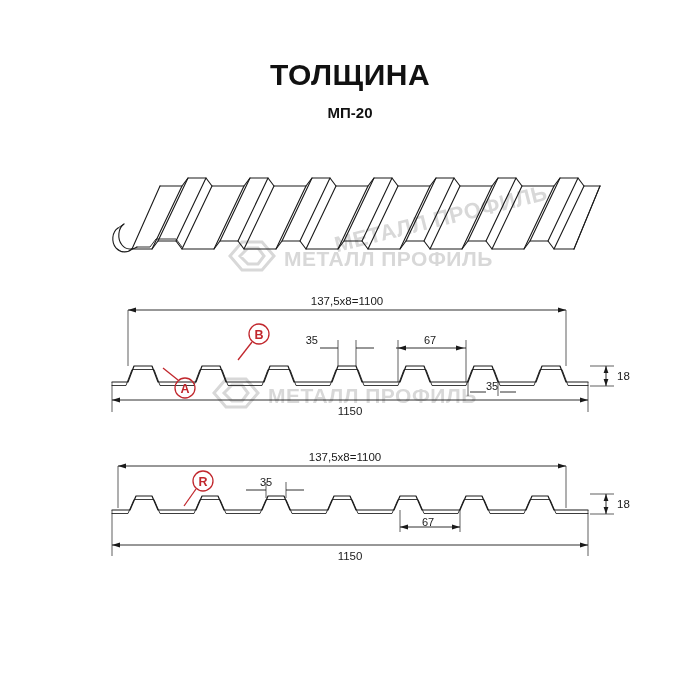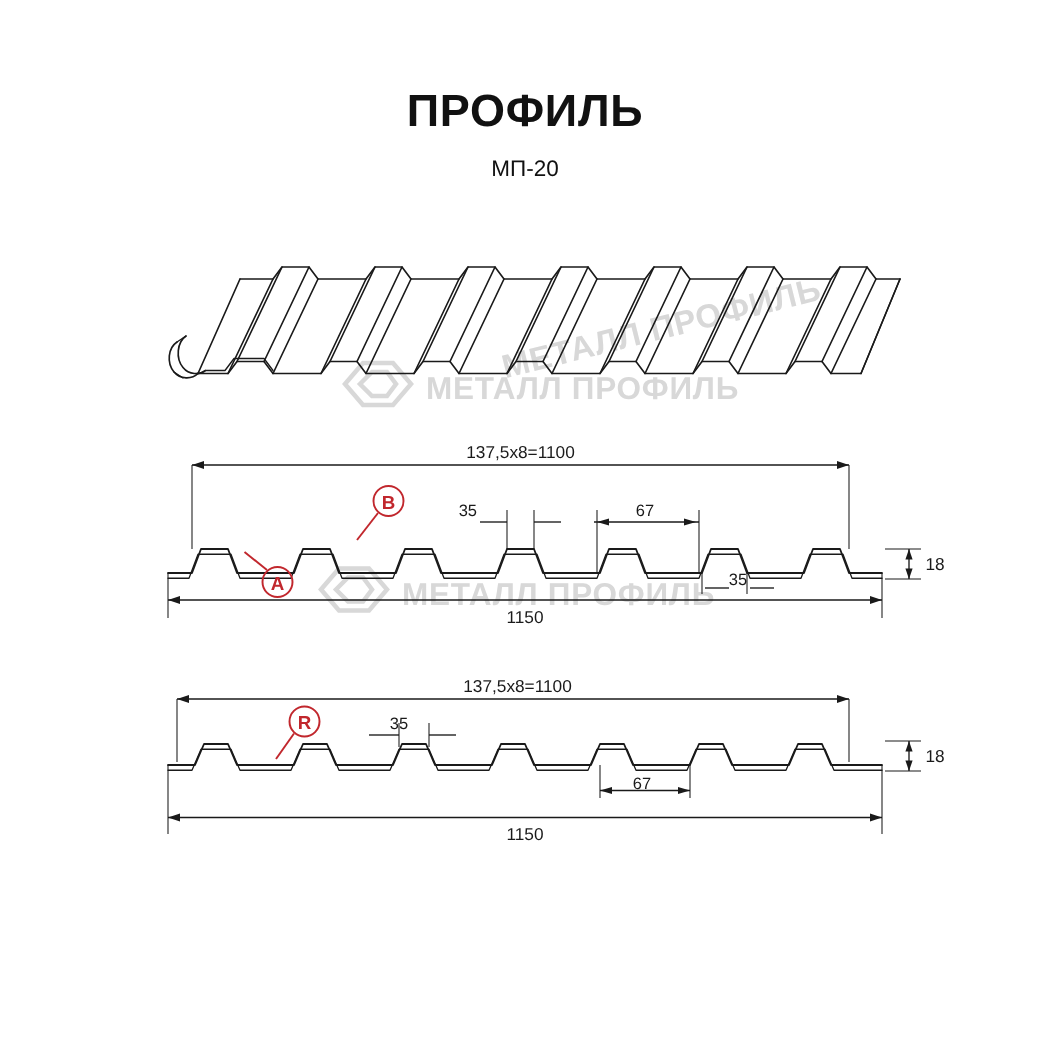--- a/index.html
+++ b/index.html
@@ -31,21 +31,21 @@
     letter-spacing: 0.5px;
     color: #111;
   }
   .subtitle {
     position: absolute;
     top: 104px;
     left: 0;
     width: 700px;
     text-align: center;
     font-size: 15px;
-    font-weight: normal;
+    font-weight: bold;
     color: #111;
   }
   .footer {
     position: absolute;
     top: 618px;
     left: 0;
     width: 700px;
     text-align: center;
     font-size: 14.5px;
     font-weight: bold;
@@ -61,21 +61,21 @@
     font-family: "Liberation Sans", sans-serif;
     font-weight: bold;
     fill: #d8d8d8;
   }
 </style>
 </head>
 <body>
 
 <div class="page">
 
-  <div class="title">ПРОФИЛЬ</div>
+  <div class="title">ТОЛЩИНА</div>
   <div class="subtitle">МП-20</div>
 
   <svg class="drawing" width="700" height="700" viewBox="0 0 700 700">
 
     <g opacity="1">
 
       <g transform="translate(228,238)">
         <g fill="none" stroke="#d8d8d8" stroke-width="3">
           <path d="M2,18 L14,4 L34,4 L46,18 L34,32 L14,32 Z"></path>
           <path d="M12,18 L20,10 L30,10 L36,18 L30,26 L20,26 Z"></path>

